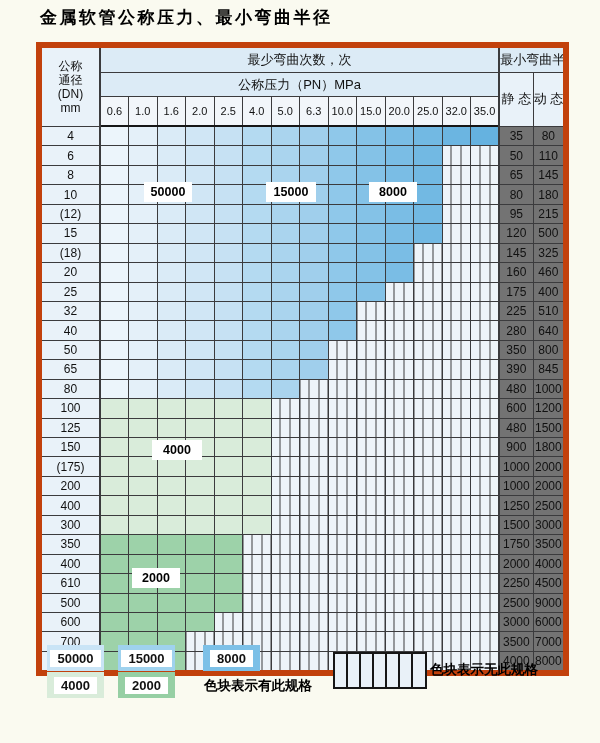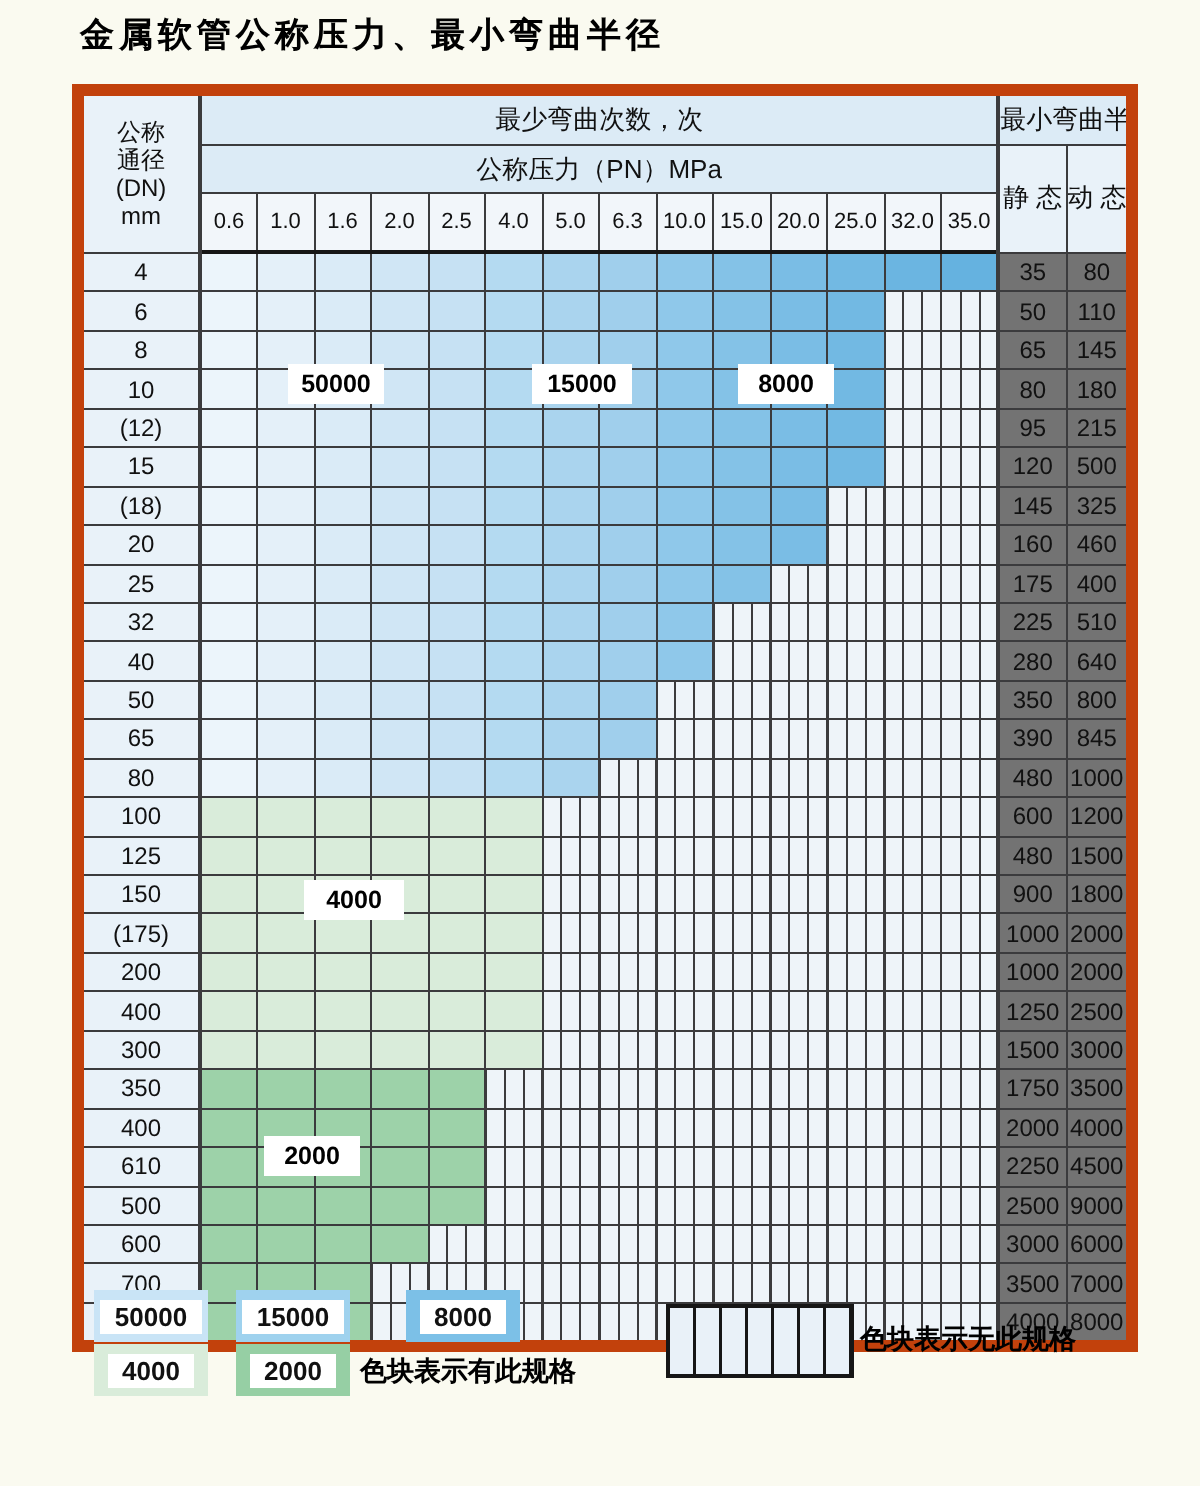--- a/index.html
+++ b/index.html
@@ -32,21 +32,21 @@
   .fl-15000{left:230px;top:140px;width:50px;}
   .fl-8000 {left:333px;top:140px;width:48px;}
   .fl-4000 {left:116px;top:398px;width:50px;}
   .fl-2000 {left:96px; top:526px;width:48px;}
   .legend{position:absolute;left:0;top:640px;width:600px;height:100px;}
   .swatch{position:absolute;width:57px;height:26px;display:flex;align-items:center;justify-content:center;}
   .swatch .inner{background:#fff;font-size:13px;font-weight:bold;padding:1px 7px;line-height:15px;}
   .sw-50000{left:47px;top:5px;} .sw-15000{left:118px;top:5px;} .sw-8000{left:203px;top:5px;}
   .sw-4000{left:47px;top:32px;} .sw-2000{left:118px;top:32px;}
   .legend-text{position:absolute;font-size:13.5px;font-weight:600;color:#000;}
-  .t-has{left:180px;top:37px;} .t-none{left:430px;top:21px;}
+  .t-has{left:204px;top:37px;} .t-none{left:430px;top:21px;}
   .none-box{position:absolute;left:333px;top:12px;width:90px;height:33px;border:2px solid #161616;
      background-color:#e9f1f8;
      background-image:repeating-linear-gradient(90deg,transparent 0px,transparent 11.5px,#161616 11.5px,#161616 13px);}
 </style>
 </head>
 <body>
 
 <h1 class="page-title">金属软管公称压力、最小弯曲半径</h1>
 
 <div class="table-wrap">

